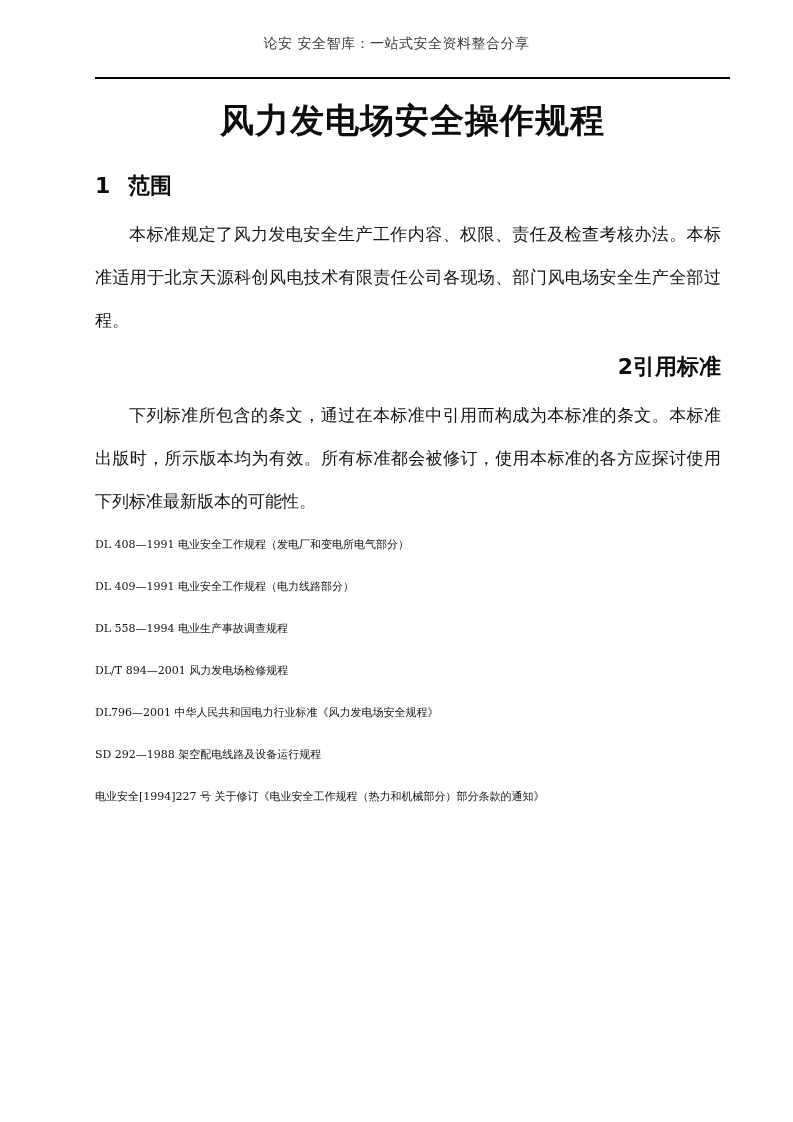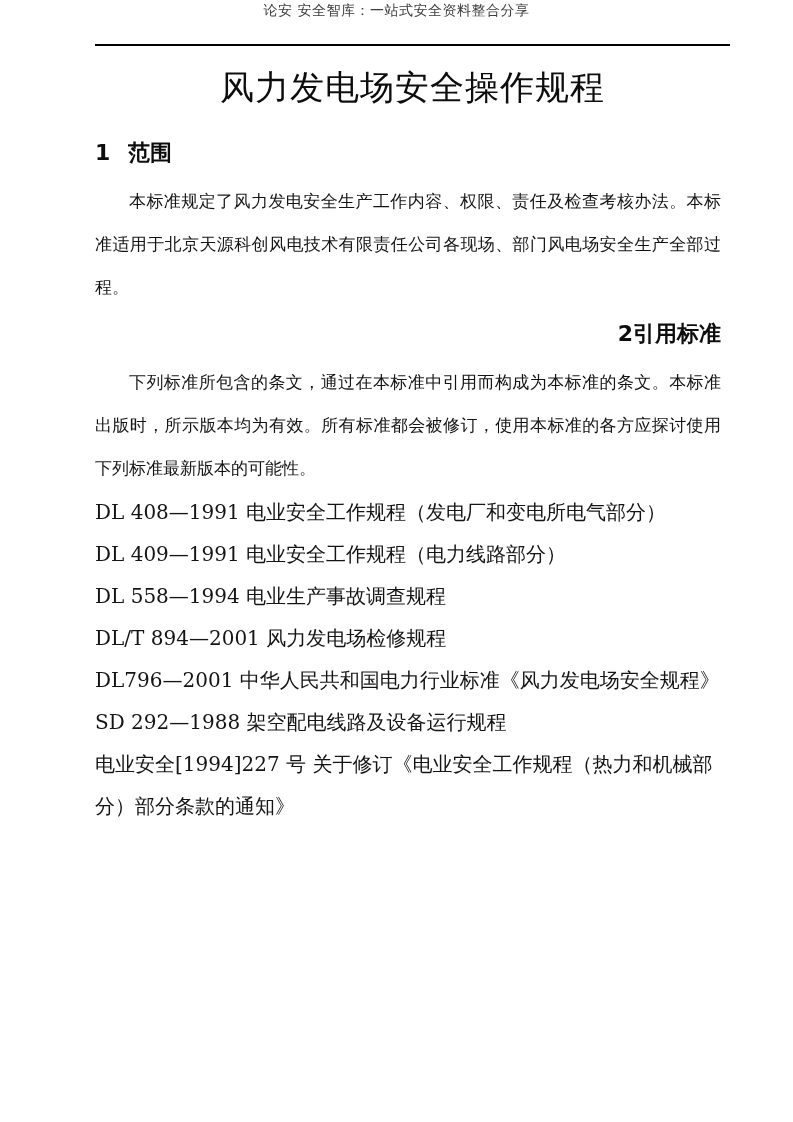--- a/index.html
+++ b/index.html
@@ -12,37 +12,38 @@
     width: 793px;
     height: 1122px;
     margin: 0 auto;
     background: #ffffff;
     color: #111111;
     font-family: "DejaVu Serif", "Liberation Serif", serif;
     overflow: hidden;
     box-sizing: border-box;
   }
   .page-header {
+    padding-top: 33px;
     text-align: center;
     font-size: 14px;
     line-height: 20px;
     color: #3d3d3d;
     letter-spacing: 0.5px;
   }
   .header-rule {
     margin: 24px 63px 0 95px;
     border: none;
     border-top: 2px solid #000000;
     height: 0;
   }
   .doc-title {
     margin: 18px 63px 0 95px;
     text-align: center;
     font-family: "DejaVu Sans", "Liberation Sans", sans-serif;
-    font-weight: 400;
+    font-weight: 700;
     font-size: 34px;
     line-height: 46px;
     color: #0d0d0d;
     letter-spacing: 1px;
   }
   .content {
     margin: 0 72px 0 95px;
   }
   .section-heading {
     margin: 0;
@@ -70,21 +71,21 @@
   }
   .heading-2 {
     margin-top: 12px;
     text-align: right;
   }
   .references {
     margin-top: 1px;
   }
   .ref-line {
     margin: 0;
-    font-size: 20px;
+    font-size: 11px;
     line-height: 42px;
     text-align: left;
     color: #141414;
     white-space: pre-wrap;
   }
 </style>
 </head>
 <body>
 
 <div class="page">

